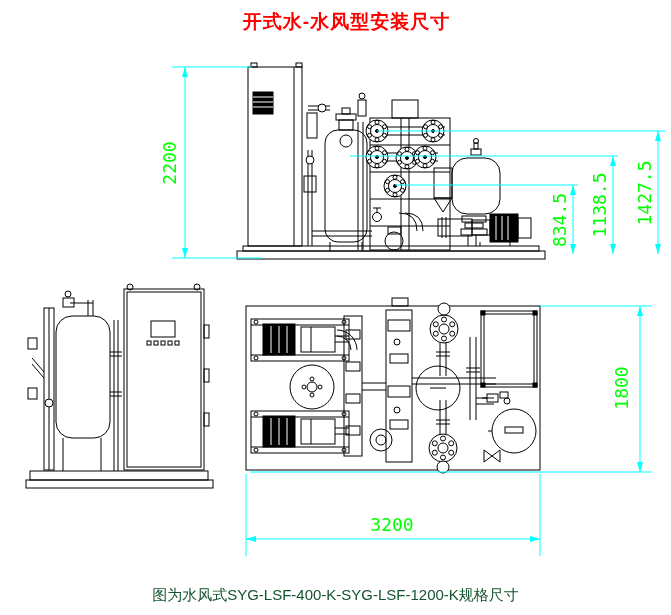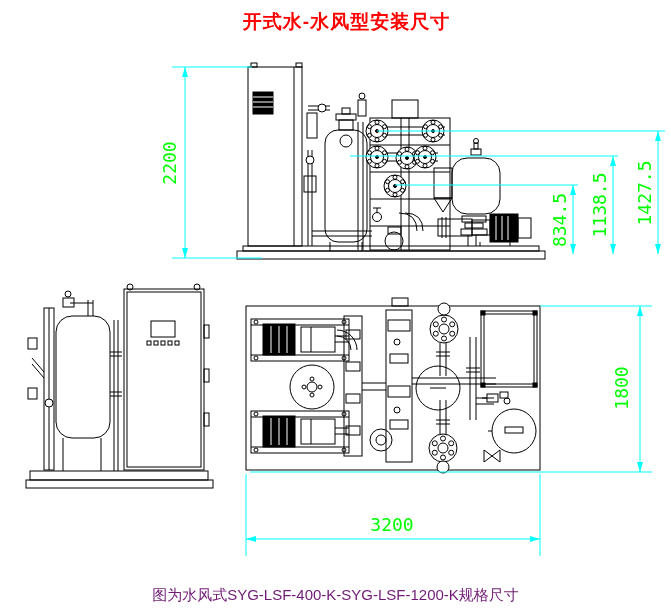--- a/index.html
+++ b/index.html
@@ -7,21 +7,21 @@
     position:relative;width:671px;height:615px;background:#ffffff;
     font-family:"Liberation Sans",sans-serif;overflow:hidden;
   }
   .title{
     position:absolute;top:9px;left:0;width:100%;text-align:center;
     box-sizing:border-box;padding-left:22px;
     color:#ff0000;font-weight:bold;font-size:19px;letter-spacing:1px;
   }
   .caption{
     position:absolute;top:586px;left:0;width:100%;text-align:center;
-    color:#701a75;font-size:15px;
+    color:#14532d;font-size:15px;
   }
   svg.drawing{position:absolute;top:0;left:0;}
   .blk{stroke:#000000;fill:none;stroke-width:1;}
   .cyn{stroke:#00ffff;fill:none;stroke-width:1;}
   .cyn-fill{fill:#00ffff;stroke:none;}
   .dim-text{
     font-family:"DejaVu Sans Mono",monospace;font-size:18px;
     fill:#00ff00;stroke:none;
   }
 </style>

